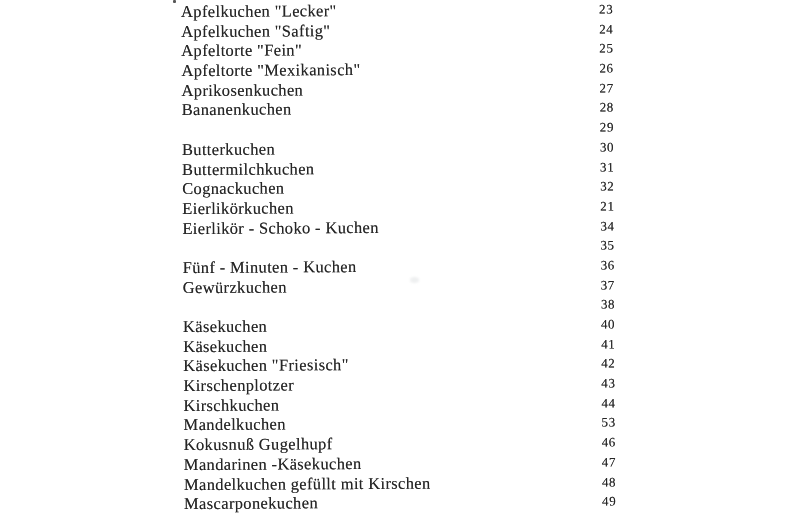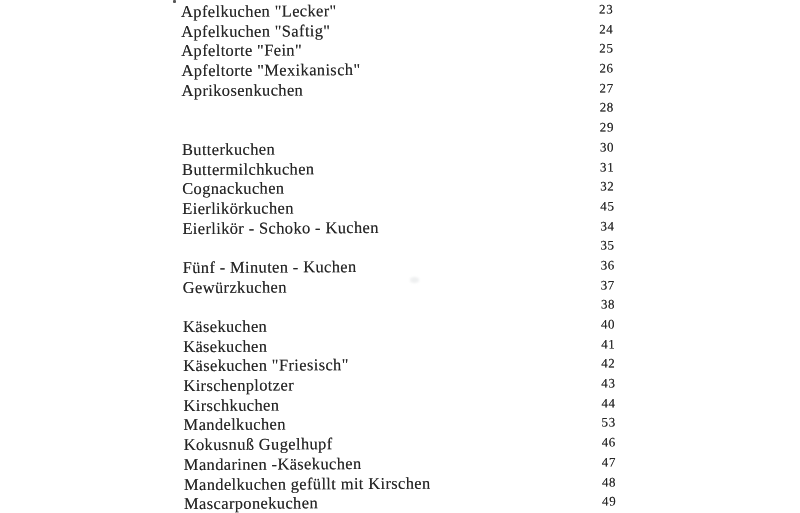--- a/index.html
+++ b/index.html
@@ -91,40 +91,41 @@
       </div>
       <div class="row">
         <span class="title">Apfeltorte "Mexikanisch"</span>
         <span class="pagenum">26</span>
       </div>
       <div class="row">
         <span class="title">Aprikosenkuchen</span>
         <span class="pagenum">27</span>
       </div>
       <div class="row">
+        <span class="title">Bananenkuchen</span>
         <span class="pagenum">28</span>
       </div>
       <div class="row">
         <span class="pagenum">29</span>
       </div>
       <div class="row">
         <span class="title">Butterkuchen</span>
         <span class="pagenum">30</span>
       </div>
       <div class="row">
         <span class="title">Buttermilchkuchen</span>
         <span class="pagenum">31</span>
       </div>
       <div class="row">
         <span class="title">Cognackuchen</span>
         <span class="pagenum">32</span>
       </div>
       <div class="row">
         <span class="title">Eierlikörkuchen</span>
-        <span class="pagenum">45</span>
+        <span class="pagenum">21</span>
       </div>
       <div class="row">
         <span class="title">Eierlikör - Schoko - Kuchen</span>
         <span class="pagenum">34</span>
       </div>
       <div class="row">
         <span class="pagenum">35</span>
       </div>
       <div class="row">
         <span class="title">Fünf - Minuten - Kuchen</span>

